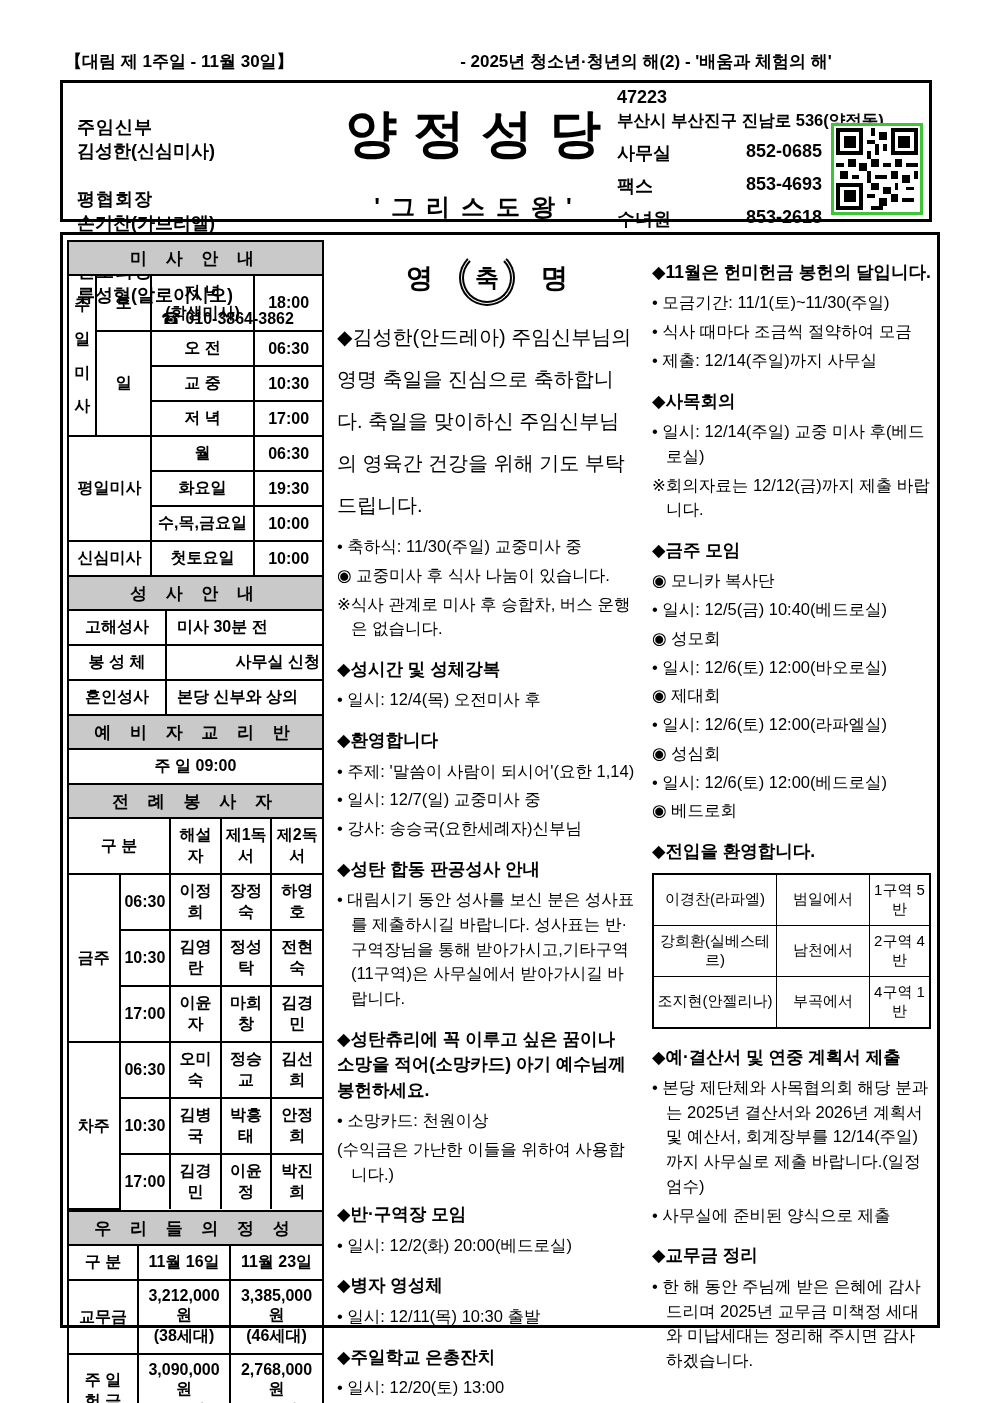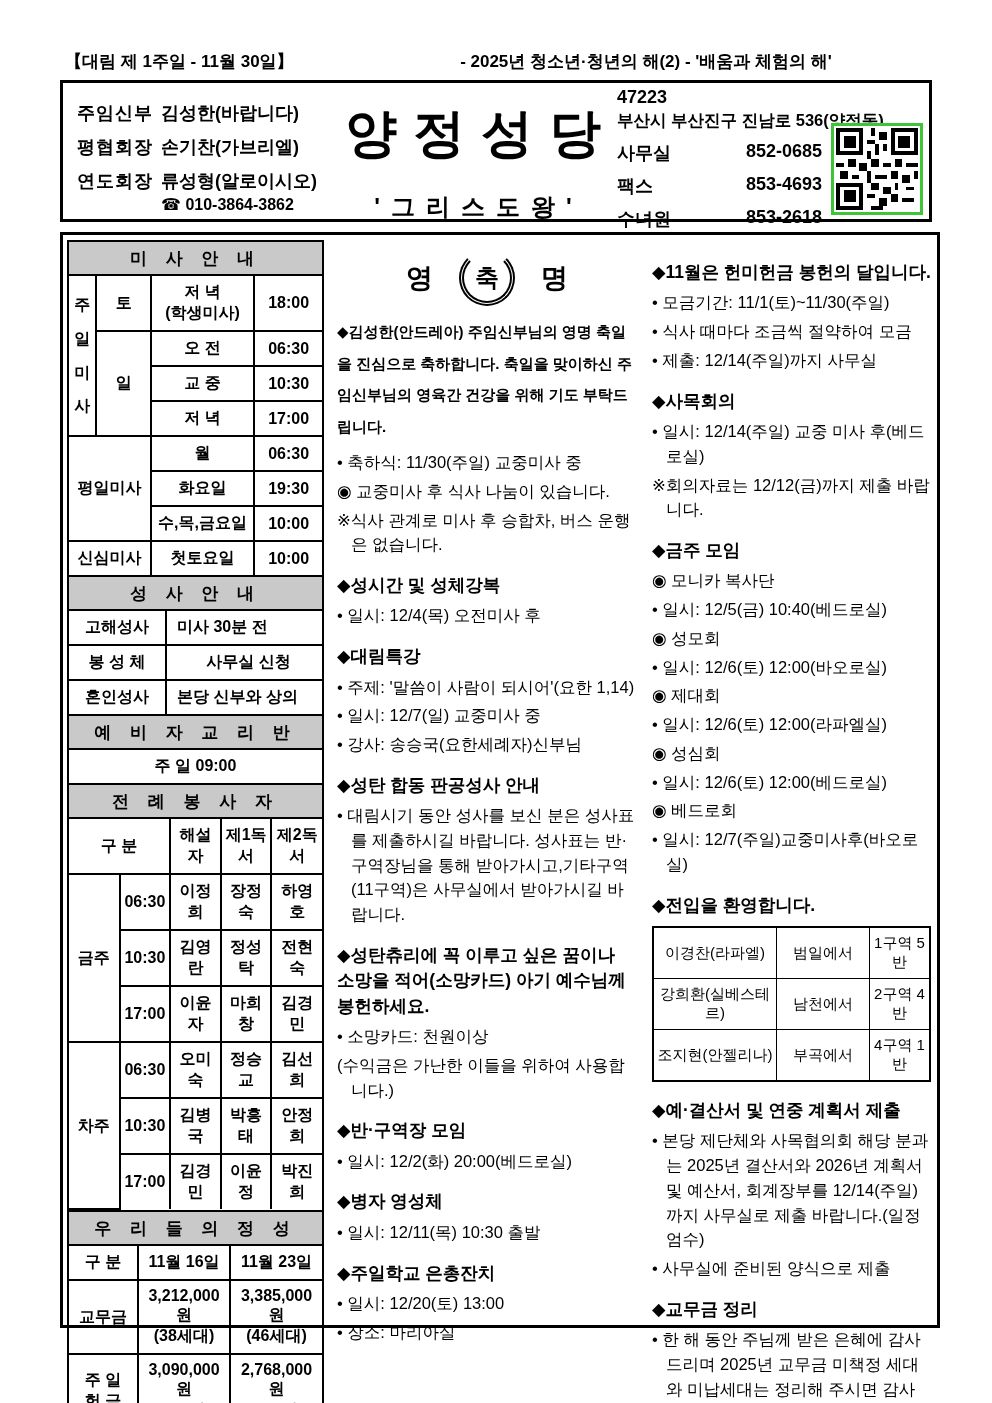--- a/index.html
+++ b/index.html
@@ -7,21 +7,21 @@
         font-family:"Liberation Sans","DejaVu Sans",sans-serif;color:#000;overflow:hidden;}
 
   
   .topbar{position:absolute;top:50px;left:65px;width:862px;display:flex;font-weight:bold;font-size:17px;}
   .topbar .tleft{width:300px;}
   .topbar .tcenter{flex:1;text-align:center;}
 
   
   .hdr{position:absolute;top:80px;left:60px;width:866px;height:136px;border:3px solid #000;display:flex;}
   .hdr-staff{width:252px;padding:8px 0 0 14px;font-size:18px;}
-  .staff-row{display:flex;margin-top:10px;}
+  .staff-row{display:flex;margin-top:24px;flex-direction:column;}
   .staff-row .role{font-weight:bold;width:84px;letter-spacing:1px;}
   .staff-row .name{font-weight:bold;}
   .staff-phone{font-weight:bold;font-size:16px;margin:2px 0 0 84px;}
   .hdr-title{flex:1;text-align:center;}
   .main-title{font-size:52px;font-weight:bold;letter-spacing:16px;text-indent:16px;margin-top:16px;}
   .sub-title{font-size:24px;font-weight:bold;letter-spacing:11px;text-indent:11px;margin-top:22px;}
   .hdr-right{width:312px;position:relative;font-size:17px;padding-top:4px;}
   .zip{font-weight:bold;font-size:18px;}
   .addr{font-weight:bold;font-size:16.5px;margin-top:2px;}
   .contact{display:flex;width:205px;justify-content:space-between;margin-top:9px;font-weight:bold;font-size:18px;}
@@ -48,21 +48,21 @@
   .vert{width:26px;word-break:break-all;line-height:2.1;padding:2px 0;}
   .vert2{width:22px;word-break:break-all;line-height:4.6;font-size:16px;border-radius:15px;}
   .mass-name{width:96px;}
   .mass-time{width:62px;}
 
   
   .mcol{width:300px;flex:none;padding:4px 2px 0 4px;}
   .rcol{flex:1;padding:4px 2px 0 4px;}
   .ln-h{font-weight:bold;font-size:17.5px;margin:16px 0 5px 0;line-height:1.45;}
   .ln-i{font-size:16.5px;margin:4px 0;line-height:1.5;padding-left:14px;text-indent:-14px;}
-  .ln-s{font-weight:bold;font-size:15px;line-height:2.1;margin:6px 0 8px 0;}
+  .ln-s{font-weight:normal;font-size:20px;line-height:2.1;margin:6px 0 8px 0;}
 
   
   .congrats{display:flex;align-items:center;justify-content:center;gap:26px;margin:6px 0 10px 0;}
   .congrats .ch{font-size:27px;font-weight:bold;}
   .wreath{position:relative;width:56px;height:56px;display:flex;align-items:center;justify-content:center;}
   .wreath::before{content:"";position:absolute;inset:0;border:5px double #000;border-top-color:transparent;border-radius:50%;}
   .wreath .ch{font-size:24px;}
 
   
   .transfer{border:2px solid #000;margin:8px 0 4px 0;}
@@ -76,21 +76,21 @@
 
   <div class="topbar">
     <div class="tleft">【대림 제 1주일 - 11월 30일】</div>
     <div class="tcenter">- 2025년 청소년·청년의 해(2) - '배움과 체험의 해'</div>
   </div>
 
   <div class="hdr">
     <div class="hdr-staff">
       <div class="staff-row">
         <span class="role">주임신부</span>
-        <span class="name">김성한(바랍니다)</span>
+        <span class="name">김성한(신심미사)</span>
       </div>
       <div class="staff-row">
         <span class="role">평협회장</span>
         <span class="name">손기찬(가브리엘)</span>
       </div>
       <div class="staff-row">
         <span class="role">연도회장</span>
         <span class="name">류성형(알로이시오)</span>
       </div>
       <div class="staff-phone">☎ 010-3864-3862</div>
@@ -211,21 +211,21 @@
 
       <div class="band mid">성 사 안 내</div>
       <table>
         <tbody>
             <tr>
           <td style="width:92px;">고해성사</td>
           <td style="text-align:left;padding-left:10px;">미사 30분 전</td>
         </tr>
         <tr>
           <td>봉 성 체</td>
-          <td style="text-align:center;padding-left:10px;">사무실 신청</td>
+          <td style="text-align:right;padding-left:10px;">사무실 신청</td>
         </tr>
         <tr>
           <td>혼인성사</td>
           <td style="text-align:left;padding-left:10px;">본당 신부와 상의</td>
         </tr>
       </tbody>
         </table>
 
       <div class="band mid">예 비 자 교 리 반</div>
       <table>
@@ -323,21 +323,21 @@
         </span>
         <span class="ch">명</span>
       </div>
       <div>
           <div class="ln-s">◆김성한(안드레아) 주임신부님의 영명 축일을 진심으로 축하합니다. 축일을 맞이하신 주임신부님의 영육간 건강을 위해 기도 부탁드립니다.</div>
           <div class="ln-i">• 축하식: 11/30(주일) 교중미사 중</div>
           <div class="ln-i">◉ 교중미사 후 식사 나눔이 있습니다.</div>
           <div class="ln-i">※식사 관계로 미사 후 승합차, 버스 운행은 없습니다.</div>
           <div class="ln-h">◆성시간 및 성체강복</div>
           <div class="ln-i">• 일시: 12/4(목) 오전미사 후</div>
-          <div class="ln-h">◆대림특강</div>
+          <div class="ln-h">◆환영합니다</div>
           <div class="ln-i">• 주제: '말씀이 사람이 되시어'(요한 1,14)</div>
           <div class="ln-i">• 일시: 12/7(일) 교중미사 중</div>
           <div class="ln-i">• 강사: 송승국(요한세례자)신부님</div>
           <div class="ln-h">◆성탄 합동 판공성사 안내</div>
           <div class="ln-i">• 대림시기 동안 성사를 보신 분은 성사표를 제출하시길 바랍니다. 성사표는 반·구역장님을 통해 받아가시고,기타구역(11구역)은 사무실에서 받아가시길 바랍니다.</div>
           <div class="ln-h">◆성탄츄리에 꼭 이루고 싶은 꿈이나 소망을 적어(소망카드) 아기 예수님께 봉헌하세요.</div>
           <div class="ln-i">• 소망카드: 천원이상</div>
           <div class="ln-i">(수익금은 가난한 이들을 위하여 사용합니다.)</div>
           <div class="ln-h">◆반·구역장 모임</div>
           <div class="ln-i">• 일시: 12/2(화) 20:00(베드로실)</div>
@@ -361,21 +361,20 @@
           <div class="ln-h">◆금주 모임</div>
           <div class="ln-i">◉ 모니카 복사단</div>
           <div class="ln-i">• 일시: 12/5(금) 10:40(베드로실)</div>
           <div class="ln-i">◉ 성모회</div>
           <div class="ln-i">• 일시: 12/6(토) 12:00(바오로실)</div>
           <div class="ln-i">◉ 제대회</div>
           <div class="ln-i">• 일시: 12/6(토) 12:00(라파엘실)</div>
           <div class="ln-i">◉ 성심회</div>
           <div class="ln-i">• 일시: 12/6(토) 12:00(베드로실)</div>
           <div class="ln-i">◉ 베드로회</div>
-          <div class="ln-i">• 일시: 12/7(주일)교중미사후(바오로실)</div>
           <div class="ln-h">◆전입을 환영합니다.</div>
         </div>
       <table class="transfer">
         <tbody>
             <tr>
           <td style="width:118px;">이경찬(라파엘)</td>
           <td style="width:88px;">범일에서</td>
           <td>1구역 5반</td>
         </tr>
         <tr>

